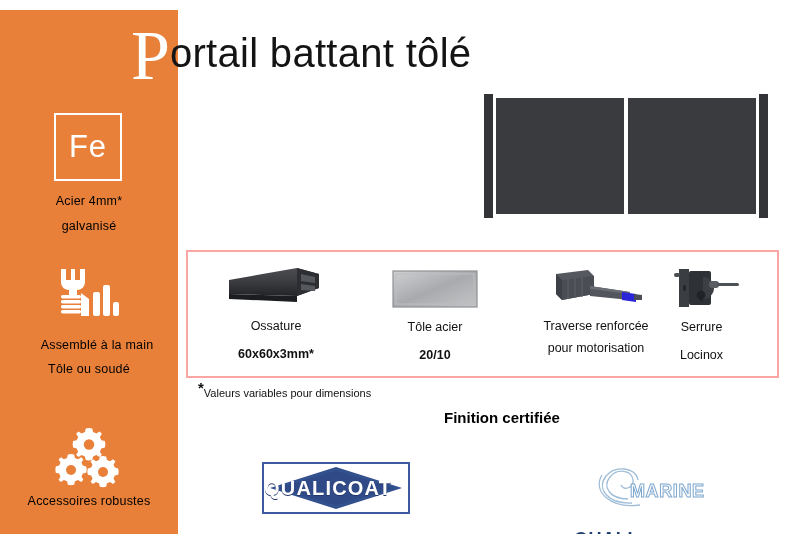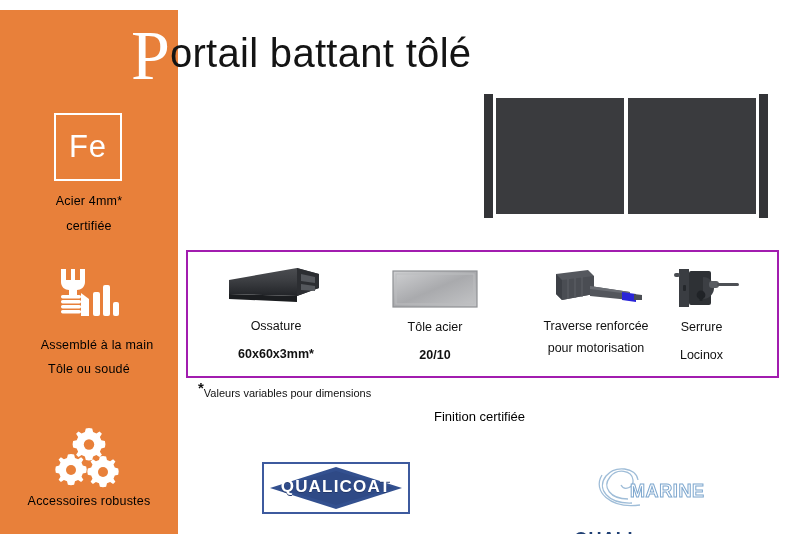--- a/index.html
+++ b/index.html
@@ -62,21 +62,21 @@
   .gate-post{position:absolute;top:0;width:9px;height:124px;background:#333437;}
   .gate-post.left{left:0;}
   .gate-post.right{right:0;}
   .gate-leaf{position:absolute;top:4px;height:116px;background:#3a3b3e;}
   .gate-leaf.l1{left:12px;width:128px;}
   .gate-leaf.l2{left:144px;width:128px;}
 
   
   #feature-box{
     position:absolute;left:186px;top:250px;width:593px;height:128px;
-    border:2px solid #a21caf;box-sizing:border-box;background:#fff;
+    border:2px solid #fca5a5;box-sizing:border-box;background:#fff;
   }
   .feature{position:absolute;top:0;height:128px;text-align:center;}
   .feat-img{position:relative;margin:0 auto;}
   .feat-cap{font-size:12.5px;color:#111;line-height:1.6;}
   .feat-cap.l1{margin-top:4px;}
 
   
   #ossature-art{width:98px;height:48px;margin-top:12px;position:relative;}
   
   #tole-art{width:92px;height:48px;margin-top:13px;position:relative;}
@@ -85,21 +85,21 @@
   
   #serrure-art{width:78px;height:50px;margin-top:11px;position:relative;}
 
   
   #footnote{
     position:absolute;left:198px;top:379px;font-size:11px;color:#111;
     white-space:nowrap;
   }
   #footnote .star{font-size:15px;vertical-align:4px;font-weight:bold;}
   #finition{
-    position:absolute;left:434px;top:409px;font-size:13px;font-weight:normal;color:#000;
+    position:absolute;left:444px;top:409px;font-size:15px;font-weight:bold;color:#000;
     white-space:nowrap;
   }
 
   
   #qualicoat{
     position:absolute;left:262px;top:462px;width:148px;height:52px;
     border:2px solid #3d5a9e;box-sizing:border-box;background:#fff;
   }
   #qualimarine{
     position:absolute;left:570px;top:465px;width:148px;height:46px;
@@ -111,21 +111,21 @@
 
 <div id="page">
 
   <div id="sidebar">
 
     <div>
       <div id="fe-badge">
         <div id="fe-text">Fe</div>
       </div>
       <div id="fe-cap1" class="side-block side-label">Acier 4mm*</div>
-      <div id="fe-cap2" class="side-block side-label">certifiée</div>
+      <div id="fe-cap2" class="side-block side-label">galvanisé</div>
     </div>
 
     <div>
       <div id="asm-icon">
         <svg viewBox="0 0 80 58" width="80" height="58" aria-hidden="true">
 
           <path d="M26 1 L26 12 L31 12 L31 1 L36 1 L36 14 C36 19 32 22 28 22 L28 30 L20 30 L20 22 C16 22 12 19 12 14 L12 1 L17 1 L17 12 L22 12 L22 1 Z" fill="#ffffff"></path>
 
           <g fill="#ffffff">
             <rect x="12" y="27" width="20" height="3.4" rx="1.6"></rect>
@@ -263,22 +263,22 @@
     <span class="star">*</span><span>Valeurs variables pour dimensions</span>
   </div>
 
   <div id="finition">Finition certifiée</div>
 
   <div id="qualicoat">
     <svg viewBox="0 0 144 48" width="144" height="48" aria-hidden="true" style="display:block">
       <polygon points="72,3 138,24 72,45 6,24" fill="#33508f"></polygon>
       <polygon points="72,7 130,24 72,41 14,24" fill="#2f4a86"></polygon>
     </svg>
-    <div class="logo-text" style="left:0;top:13px;width:144px;text-align:center;
-         font-size:17px;font-weight:bold;letter-spacing:1.2px;color:#ffffff;
+    <div class="logo-text" style="left:0;top:13px;width:144px;text-align:left;
+         font-size:20px;font-weight:bold;letter-spacing:1.2px;color:#ffffff;
          text-shadow:0 1px 0 #22376a;">QUALICOAT</div>
   </div>
 
   <div id="qualimarine">
     <svg viewBox="0 0 148 46" width="148" height="46" aria-hidden="true" style="position:absolute;left:0;top:0">
       <g fill="none" stroke="#9fbdd8" stroke-width="1.3">
         <path d="M58 34 C40 34 32 22 40 12 C47 3 62 5 63 15 C64 23 54 26 51 20"></path>
         <path d="M62 38 C38 39 26 24 36 11 C45 0 66 2 68 15"></path>
         <path d="M70 40 C40 44 22 26 32 10"></path>
       </g>

